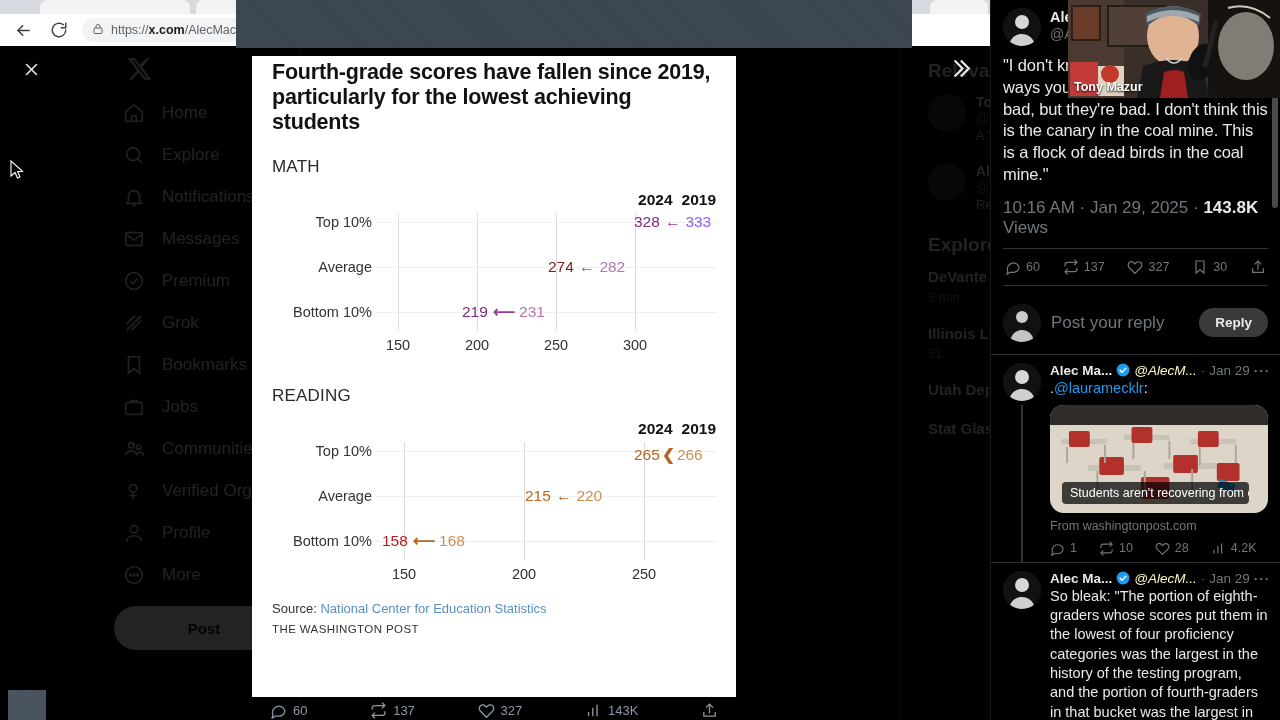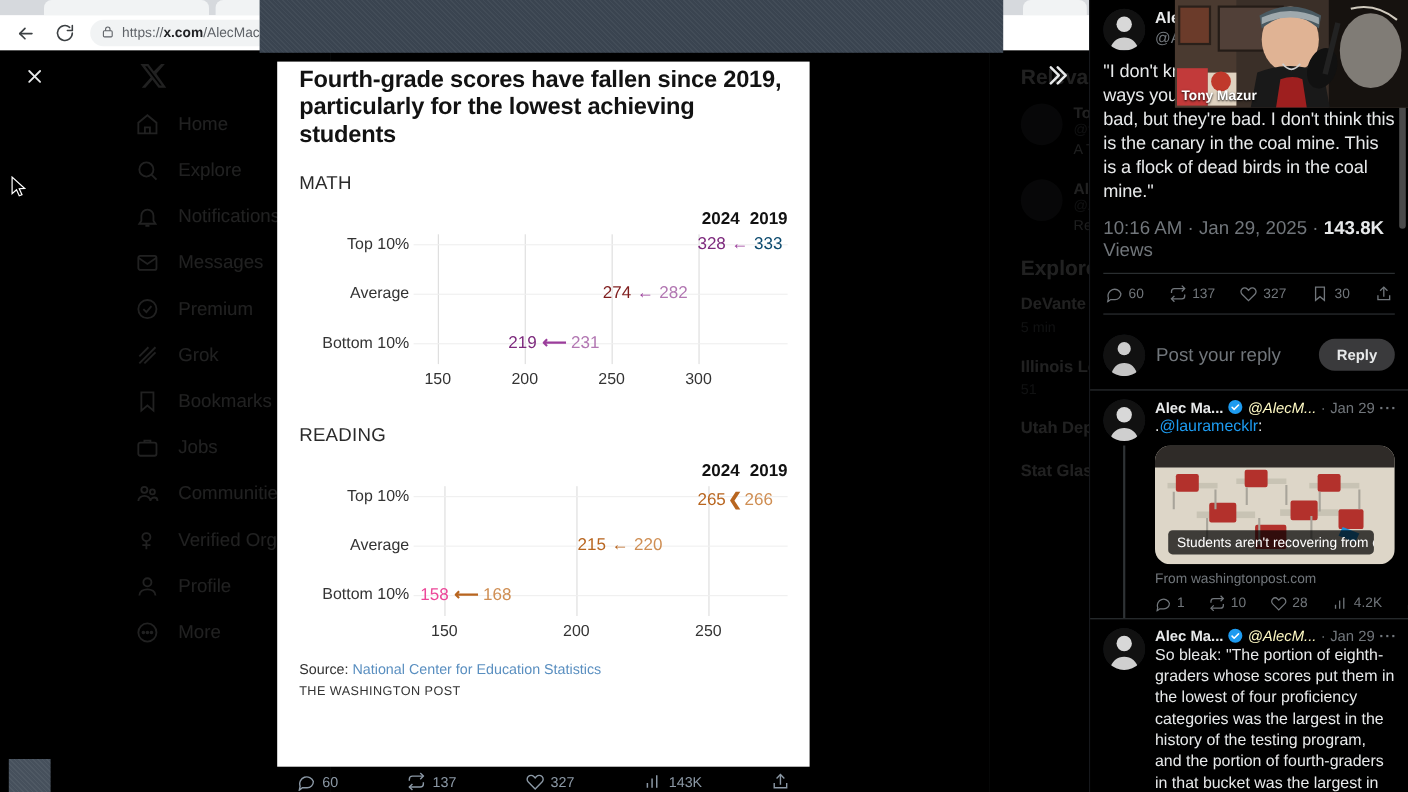--- a/index.html
+++ b/index.html
@@ -428,20 +428,21 @@
           <span class="nav-ico">
             <svg width="22" height="22" viewBox="0 0 24 24" fill="none" stroke="#e7e9ea" stroke-width="1.8">
               <circle cx="12" cy="12" r="9"></circle>
               <circle cx="8" cy="12" r=".9" fill="#e7e9ea"></circle>
               <circle cx="12" cy="12" r=".9" fill="#e7e9ea"></circle>
               <circle cx="16" cy="12" r=".9" fill="#e7e9ea"></circle>
             </svg>
           </span>
           <span>More</span>
         </div>
+      <div class="post-btn">Post</div>
     </nav>
 
     <div class="x-main">
       <div class="box-ico"></div>
       <div class="faint">&nbsp;</div>
       <div class="card-ghost"></div>
     </div>
 
     <aside class="x-rightrail">
       <div class="rr-h">Relevant people</div>
@@ -513,21 +514,21 @@
         <div class="vline" style="left:363px"></div>
         <div class="hline" style="top:9px"></div>
         <div class="hline" style="top:54px"></div>
         <div class="hline" style="top:99px"></div>
 
         <div class="rowlabel" style="top:9px">Top 10%</div>
         <div class="rowlabel" style="top:54px">Average</div>
         <div class="rowlabel" style="top:99px">Bottom 10%</div>
 
         <div class="pairs" style="top:9px;left:362px">
-          <span class="v2024" style="color:#7d2a7d">328</span><span class="arrow" style="color:#9b3d9b">←</span><span class="v2019" style="color:#0c4a6e">333</span>
+          <span class="v2024" style="color:#7d2a7d">328</span><span class="arrow" style="color:#9b3d9b">←</span><span class="v2019" style="color:#8b5cf6">333</span>
         </div>
         <div class="pairs" style="top:54px;left:276px">
           <span class="v2024" style="color:#7f1d1d">274</span><span class="arrow" style="color:#9b3d9b">←</span><span class="v2019" style="color:#b277b2">282</span>
         </div>
         <div class="pairs" style="top:99px;left:190px">
           <span class="v2024" style="color:#7d2a7d">219</span><span class="arrow" style="color:#9b3d9b;letter-spacing:-1px">⟵</span><span class="v2019" style="color:#b277b2">231</span>
         </div>
       </div>
       <div class="xlabels">
         <div class="xtick" style="left:126px">150</div>
@@ -555,21 +556,21 @@
         <div class="rowlabel" style="top:54px">Average</div>
         <div class="rowlabel" style="top:99px">Bottom 10%</div>
 
         <div class="pairs" style="top:13px;left:362px">
           <span class="v2024" style="color:#b8651f">265</span><span class="arrow" style="color:#b8651f;margin:0 2px">❮</span><span class="v2019" style="color:#cf8e53">266</span>
         </div>
         <div class="pairs" style="top:54px;left:253px">
           <span class="v2024" style="color:#b8651f">215</span><span class="arrow" style="color:#b8651f">←</span><span class="v2019" style="color:#cf8e53">220</span>
         </div>
         <div class="pairs" style="top:99px;left:110px">
-          <span class="v2024" style="color:#ec4899">158</span><span class="arrow" style="color:#b8651f;letter-spacing:-1px">⟵</span><span class="v2019" style="color:#cf8e53">168</span>
+          <span class="v2024" style="color:#b91c1c">158</span><span class="arrow" style="color:#b8651f;letter-spacing:-1px">⟵</span><span class="v2019" style="color:#cf8e53">168</span>
         </div>
       </div>
       <div class="xlabels">
         <div class="xtick" style="left:132px">150</div>
         <div class="xtick" style="left:252px">200</div>
         <div class="xtick" style="left:372px">250</div>
       </div>
     </div>
 
     <div class="gc-src">

